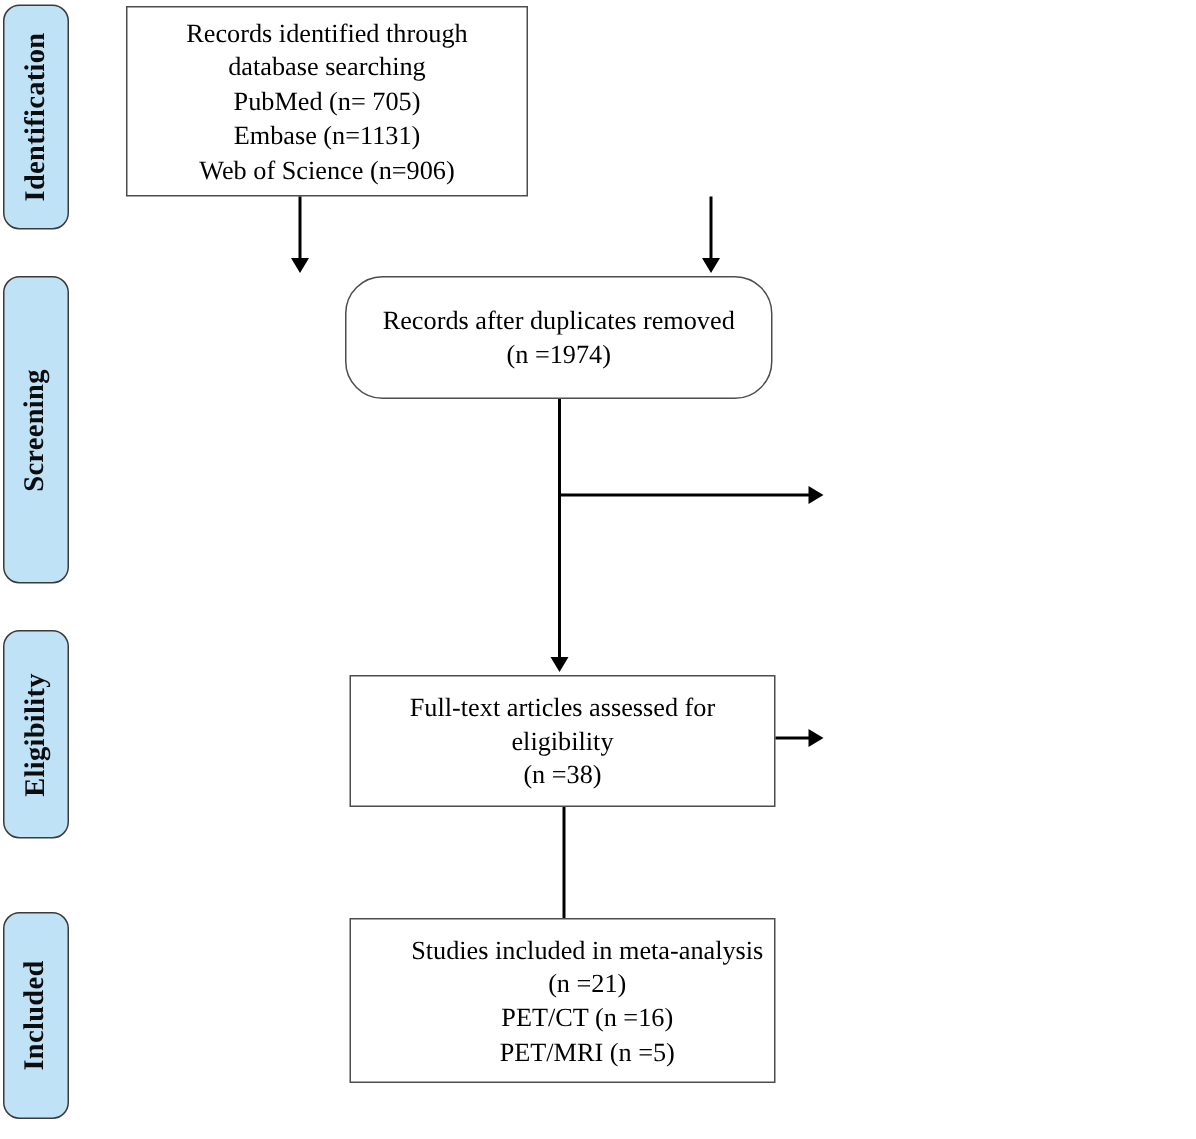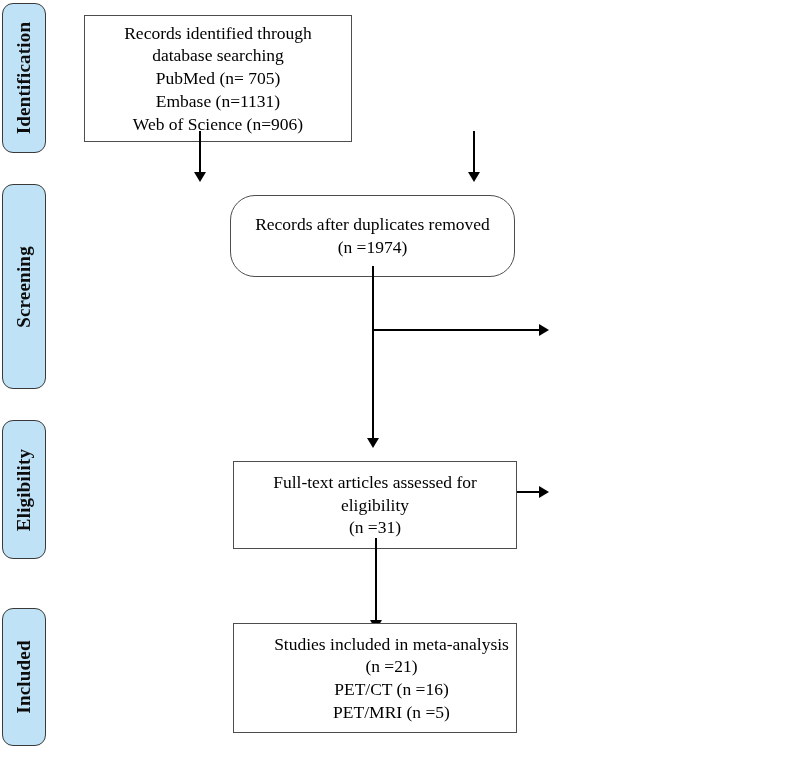--- a/index.html
+++ b/index.html
@@ -42,21 +42,20 @@
     position: absolute;
     background: #ffffff;
     border: 1.5px solid #ururu;
     border: 1.5px solid #4d4d4d;
     box-sizing: border-box;
     display: flex;
     align-items: center;
   }
   .flow-box.center-box {
     justify-content: center;
-    margin-top: 11px;
   }
   .flow-box.left-box {
     justify-content: flex-start;
   }
   .box-text {
     font-size: 17.5px;
     line-height: 1.30;
     color: #000000;
     white-space: pre-line;
   }
@@ -144,21 +143,21 @@
   <div class="vline" style="left:372px; top:266px; height:173px;"></div>
   <div class="arrow-down" style="left:367px; top:438px;"></div>
 
   <div class="hline" style="left:373px; top:329px; width:168px;"></div>
   <div class="arrow-right" style="left:539px; top:324px;"></div>
 
 
   <div class="flow-box center-box" style="left:233px; top:450px; width:284px; height:88px;">
     <div class="box-text centered">Full-text articles assessed for
 eligibility
-(n =31)</div>
+(n =38)</div>
   </div>
 
   <div class="hline" style="left:517px; top:491px; width:24px;"></div>
   <div class="arrow-right" style="left:539px; top:486px;"></div>
 
 
   <div class="vline" style="left:375px; top:538px; height:83px;"></div>
   <div class="arrow-down" style="left:370px; top:620px;"></div>
 
   <div class="flow-box center-box" style="left:233px; top:612px; width:284px; height:110px;padding-left:33px;">

